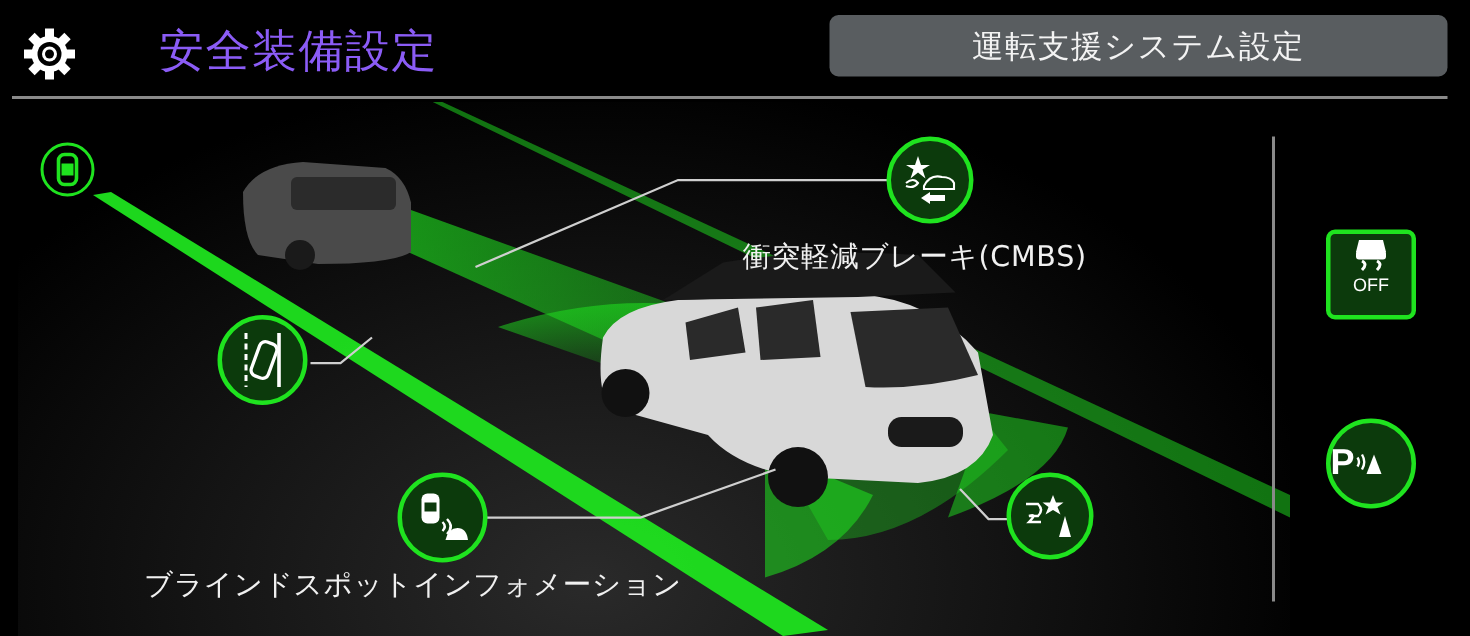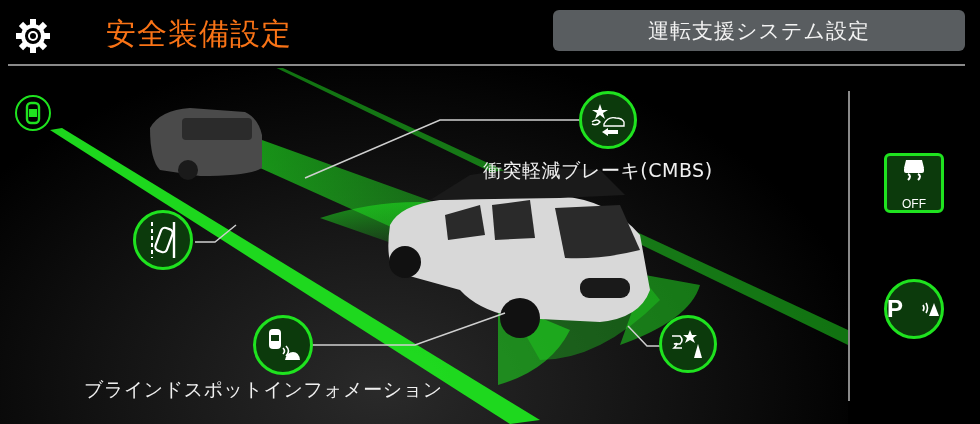--- a/index.html
+++ b/index.html
@@ -1,28 +1,28 @@
 <!DOCTYPE html>
 <html><head>
 <meta charset="utf-8">
 <style>
   * { box-sizing: border-box; margin: 0; padding: 0; }
   html, body { width: 980px; height: 424px; background: #000; overflow: hidden; }
   body { position: relative; font-family: "DejaVu Sans", "Liberation Sans", sans-serif; color: #fff; }
   .header { position: absolute; left: 0; top: 0; width: 980px; height: 66px; }
   .gear { position: absolute; left: 14px; top: 17px; width: 38px; height: 38px; }
-  .title { position: absolute; left: 106px; top: 14px; font-size: 30px; letter-spacing: 1px; color: #f97316; }
+  .title { position: absolute; left: 106px; top: 14px; font-size: 30px; letter-spacing: 1px; color: #8b5cf6; }
   .assist-btn { position: absolute; left: 553px; top: 10px; width: 412px; height: 41px; background: #595d60; border-radius: 6px; display: flex; align-items: center; justify-content: center; font-size: 21px; color: #f3f3f3; letter-spacing: 1px; }
   .hr { position: absolute; left: 8px; top: 64px; width: 957px; height: 2px; background: #8a8a8a; }
   .vr { position: absolute; left: 848px; top: 91px; width: 2px; height: 310px; background: #8a8a8a; }
-  .scene { position: absolute; left: 0; top: 68px; width: 848px; height: 356px; overflow: hidden;
+  .scene { position: absolute; left: 12px; top: 68px; width: 848px; height: 356px; overflow: hidden;
            background: radial-gradient(ellipse at 45% 90%, #2a2a2a 0%, #141414 40%, #000 75%); }
   .icon-circle { position: absolute; border-radius: 50%; background: #0c3a0c; border: 3px solid #1fe31f; display: flex; align-items: center; justify-content: center; }
   .label { position: absolute; font-size: 19px; color: #f0f0f0; white-space: nowrap; letter-spacing: 0.5px; }
-  .side-btn { position: absolute; background: #0c3a0c; border: 3px solid #1fe31f; display: flex; align-items: center; justify-content: space-between; flex-direction: column; }
+  .side-btn { position: absolute; background: #0c3a0c; border: 3px solid #1fe31f; display: flex; align-items: center; justify-content: flex-start; flex-direction: column; }
   svg { display: block; }
 </style>
 </head>
 <body>
 
 <div class="header">
   <div class="gear">
     <svg width="38" height="38" viewBox="0 0 38 38">
       <g fill="#fff">
         <circle cx="19" cy="19" r="12"></circle>

